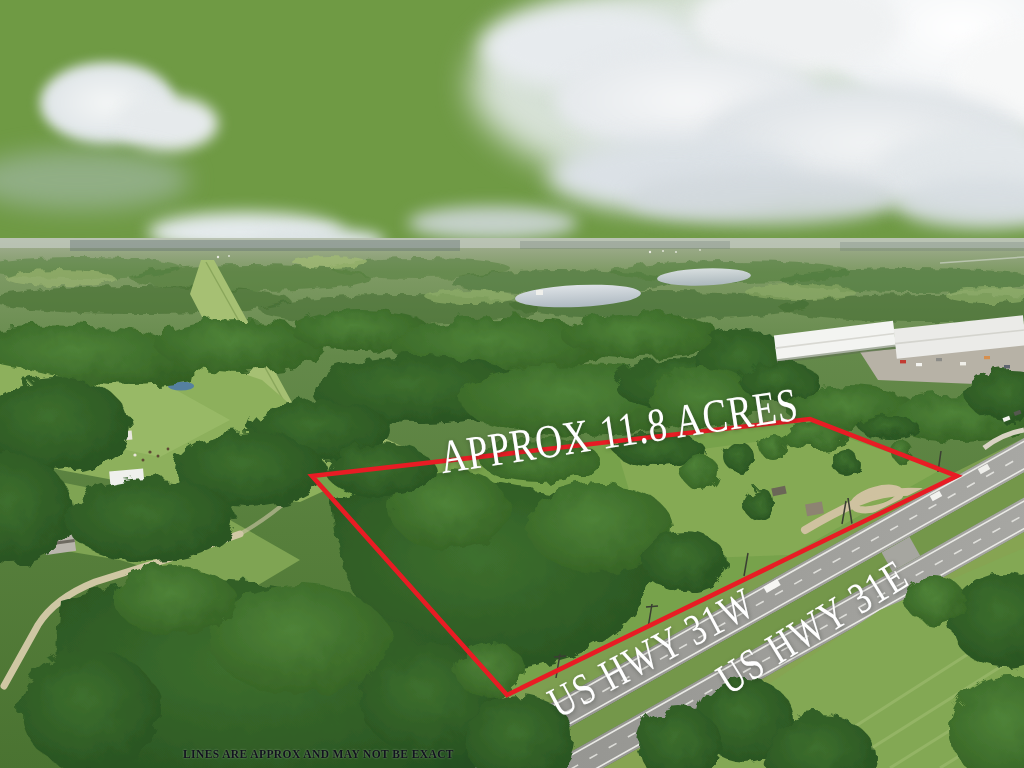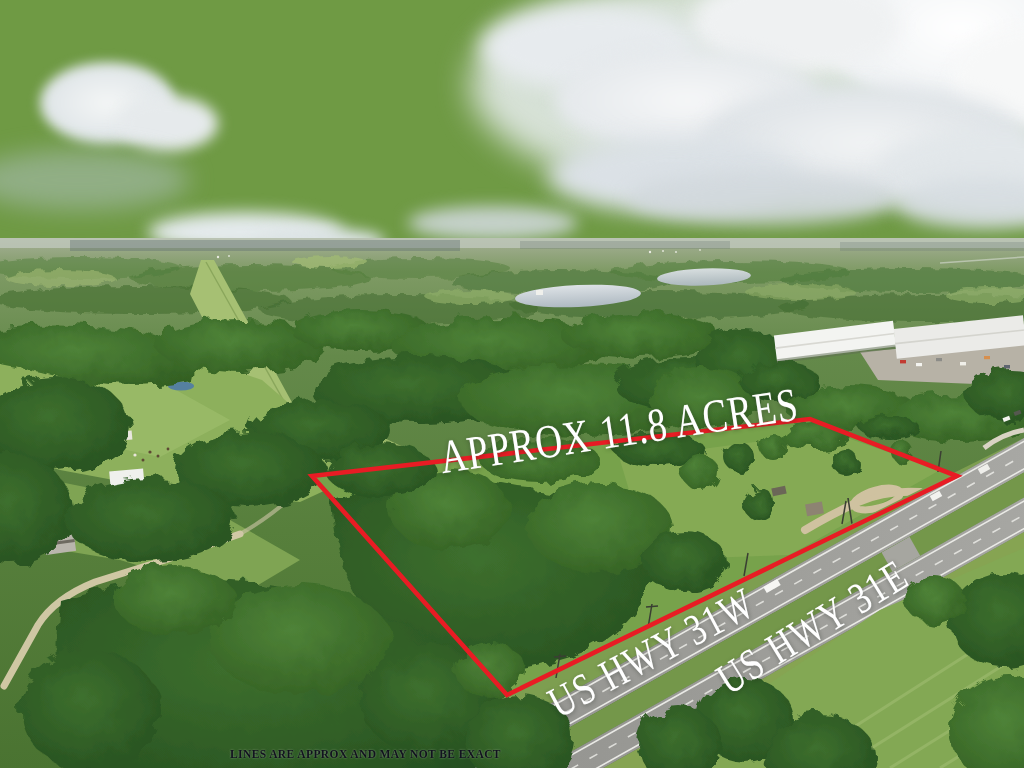--- a/index.html
+++ b/index.html
@@ -17,21 +17,21 @@
             text-shadow:0 1px 4px rgba(20,30,20,.38),0 0 1px rgba(255,255,255,.4);}
   .acreage{left:440px;top:436px;font-size:37px;letter-spacing:1px;
            transform:rotate(-8.6deg) scaleY(1.28);transform-origin:0 50%;}
   .hwyw{left:527px;top:634px;width:250px;text-align:center;font-size:34px;letter-spacing:2px;
         transform:rotate(-28deg) scaleY(1.3);}
   .hwye{left:688px;top:608px;width:250px;text-align:center;font-size:34px;letter-spacing:2px;
         transform:rotate(-31.5deg) scaleY(1.3);}
   .disclaimer{position:absolute;left:183px;top:748px;font-size:11.5px;font-weight:bold;
               letter-spacing:.4px;color:var(--disclaimer-dark,#11121e);
               font-family:"Liberation Serif",serif;
-              text-shadow:0 0 2px rgba(225,228,215,.5);margin-left:47px;}
+              text-shadow:0 0 2px rgba(225,228,215,.5);}
   .boundary{fill:none;stroke:var(--boundary-red,#e81c24);stroke-width:4.6;stroke-linejoin:miter;}
 </style>
 </head>
 <body>
 
 <div class="stage">
 
   <div class="sky">
     <div class="cloud" style="left:470px;top:-30px;width:580px;height:230px;background:rgba(233,237,240,.85);filter:blur(16px);"></div>
     <div class="cloud" style="left:820px;top:-55px;width:280px;height:165px;background:radial-gradient(closest-side,#ffffff,#eef1f3);filter:blur(7px);"></div>

